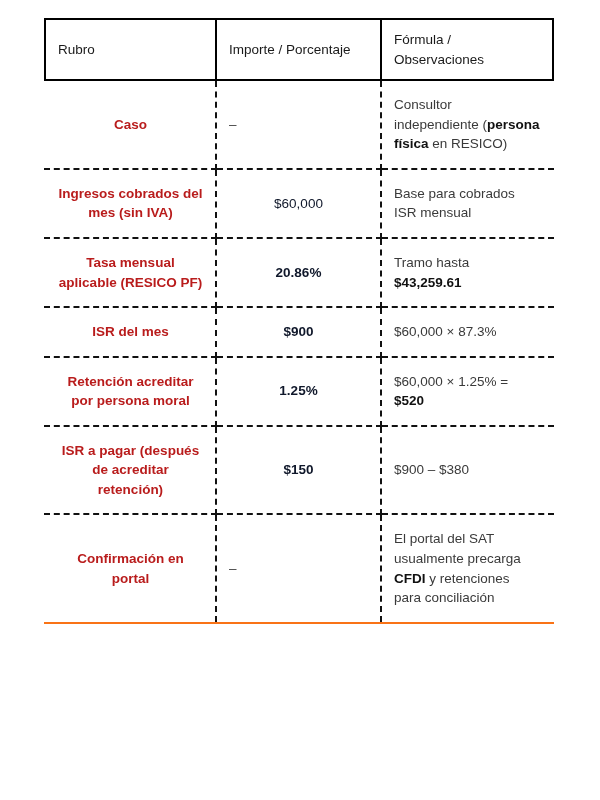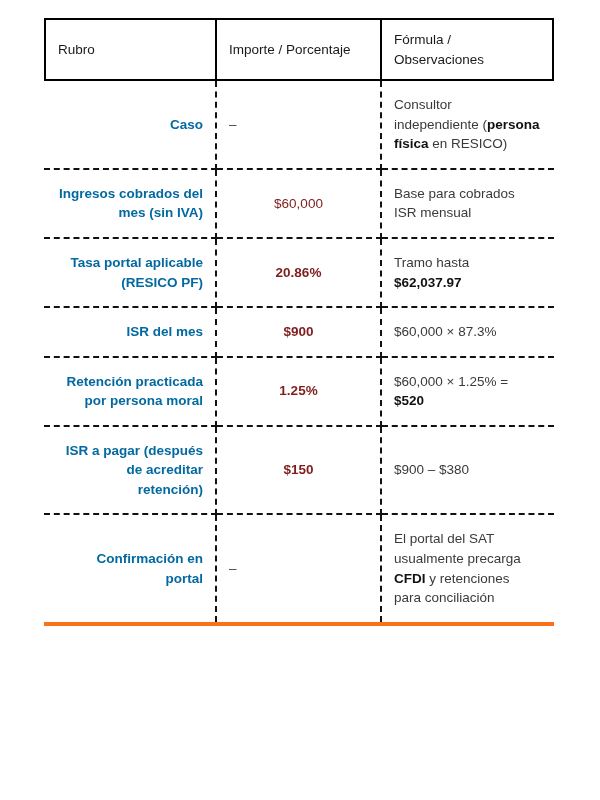--- a/index.html
+++ b/index.html
@@ -55,45 +55,45 @@
     border-right: 2px dashed #111111;
     padding: 14px 12px;
     font-size: 13.5px;
     line-height: 1.45;
     vertical-align: middle;
     box-sizing: border-box;
   }
 
   tbody td.cell-rubro {
     font-weight: 700;
-    color: #0369a1;
-    text-align: right;
+    color: #b91c1c;
+    text-align: center;
     border-left-color: transparent;
   }
   tbody td.cell-amount {
     text-align: center;
-    color: #7f1d1d;
+    color: #0f172a;
   }
   tbody td.cell-amount.is-bold { font-weight: 700; }
   tbody td.cell-amount.is-plain { font-weight: 400; }
   tbody td.cell-amount.is-dash {
     text-align: left;
     font-weight: 400;
     color: #3d3d3d;
   }
   tbody td.cell-note {
     color: #3a3a3a;
     font-weight: 400;
     text-align: left;
     border-right-color: transparent;
   }
   tbody td.cell-note b { color: #111111; font-weight: 700; }
 
   tbody tr:last-child td {
-    border-bottom: 4px solid #f97316;
+    border-bottom: 2px solid #f97316;
   }
 </style>
 </head>
 <body>
 
 <div id="table-wrap">
   <table class="fiscal-table">
     <colgroup>
       <col class="c1">
       <col class="c2">
@@ -114,31 +114,31 @@
           <td class="cell-rubro">Caso</td>
           <td class="cell-amount is-dash">–</td>
           <td class="cell-note">Consultor independiente (<b>persona física</b> en RESICO)</td>
         </tr>
         <tr>
           <td class="cell-rubro">Ingresos cobrados del mes (sin IVA)</td>
           <td class="cell-amount is-plain">$60,000</td>
           <td class="cell-note">Base para cobrados ISR mensual</td>
         </tr>
         <tr>
-          <td class="cell-rubro">Tasa portal aplicable (RESICO PF)</td>
+          <td class="cell-rubro">Tasa mensual aplicable (RESICO PF)</td>
           <td class="cell-amount is-bold">20.86%</td>
-          <td class="cell-note">Tramo hasta <b>$62,037.97</b></td>
+          <td class="cell-note">Tramo hasta <b>$43,259.61</b></td>
         </tr>
         <tr>
           <td class="cell-rubro">ISR del mes</td>
           <td class="cell-amount is-bold">$900</td>
           <td class="cell-note">$60,000 × 87.3%</td>
         </tr>
         <tr>
-          <td class="cell-rubro">Retención practicada por persona moral</td>
+          <td class="cell-rubro">Retención acreditar por persona moral</td>
           <td class="cell-amount is-bold">1.25%</td>
           <td class="cell-note">$60,000 × 1.25% = <b>$520</b></td>
         </tr>
         <tr>
           <td class="cell-rubro">ISR a pagar (después de acreditar retención)</td>
           <td class="cell-amount is-bold">$150</td>
           <td class="cell-note">$900 – $380</td>
         </tr>
         <tr>
           <td class="cell-rubro">Confirmación en portal</td>

